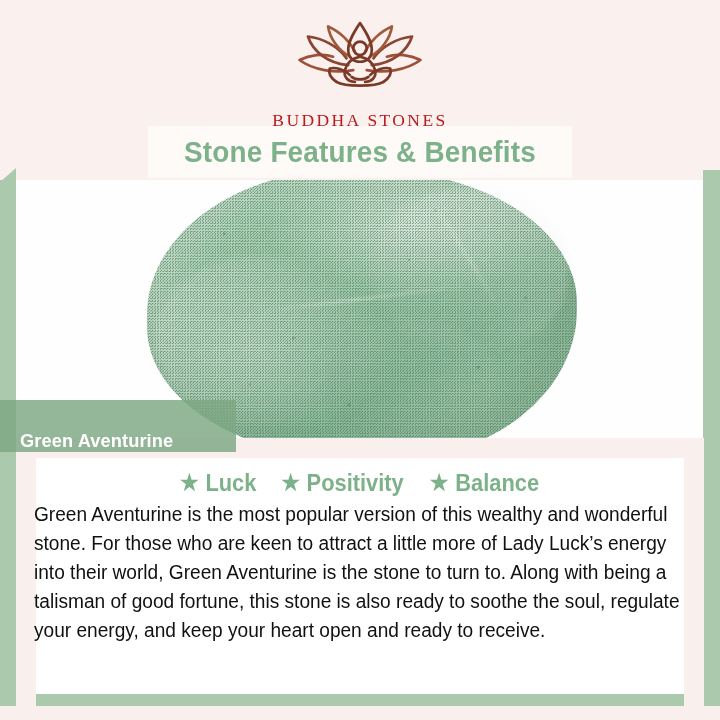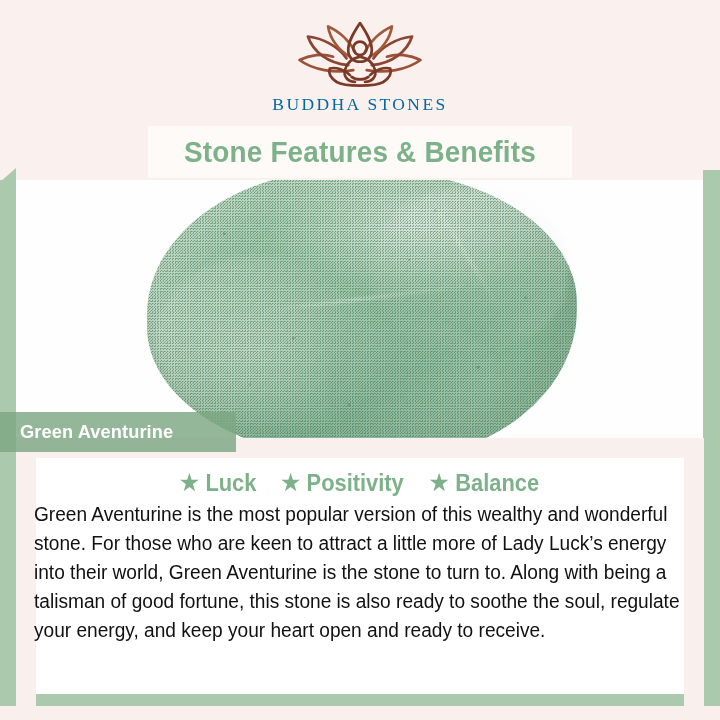--- a/index.html
+++ b/index.html
@@ -18,25 +18,25 @@
   }
 
   
   .brand{
     position:absolute;left:0;top:18px;width:720px;
     display:flex;flex-direction:column;align-items:center;
     z-index:6;
   }
   .brand-mark{width:168px;height:74px;display:block;}
   .brand-name{
-    margin-top:2px;
+    margin-top:18px;
     font-family:"Liberation Serif",serif;
     font-size:17.5px;
     letter-spacing:2.4px;
-    color:#0369a1;
+    color:#b91c1c;
     font-weight:400;
   }
 
   
   .title-band{
     position:absolute;left:148px;top:126px;width:424px;height:52px;
     background:#fdfaf8;
     z-index:5;
   }
   .title-text{
@@ -157,23 +157,23 @@
       radial-gradient(circle at 61% 31%, #2d5b40 0 1.1px, transparent 1.4px),
       radial-gradient(circle at 77% 68%, #3b6e50 0 1.5px, transparent 1.8px),
       radial-gradient(circle at 47% 81%, #2d5b40 0 1.3px, transparent 1.6px),
       radial-gradient(circle at 88% 44%, #40735a 0 1.2px, transparent 1.5px),
       radial-gradient(circle at 24% 74%, #8c7b4c 0 1.3px, transparent 1.6px),
       radial-gradient(circle at 67% 14%, #8c7b4c 0 1.2px, transparent 1.5px);
   }
 
   
   .label-bar{
-    position:absolute;left:0;top:412px;width:236px;height:40px;
+    position:absolute;left:0;top:400px;width:236px;height:52px;
     background:rgba(124,167,131,.82);
-    display:flex;align-items:center;
+    display:flex;align-items:flex-end;
     z-index:8;
   }
   .label-text{
     margin-left:20px;
     color:#ffffff;
     font-family:"Liberation Sans Narrow","Liberation Sans",sans-serif;
     font-weight:bold;
     font-size:19px;
     letter-spacing:.1px;
     white-space:nowrap;

